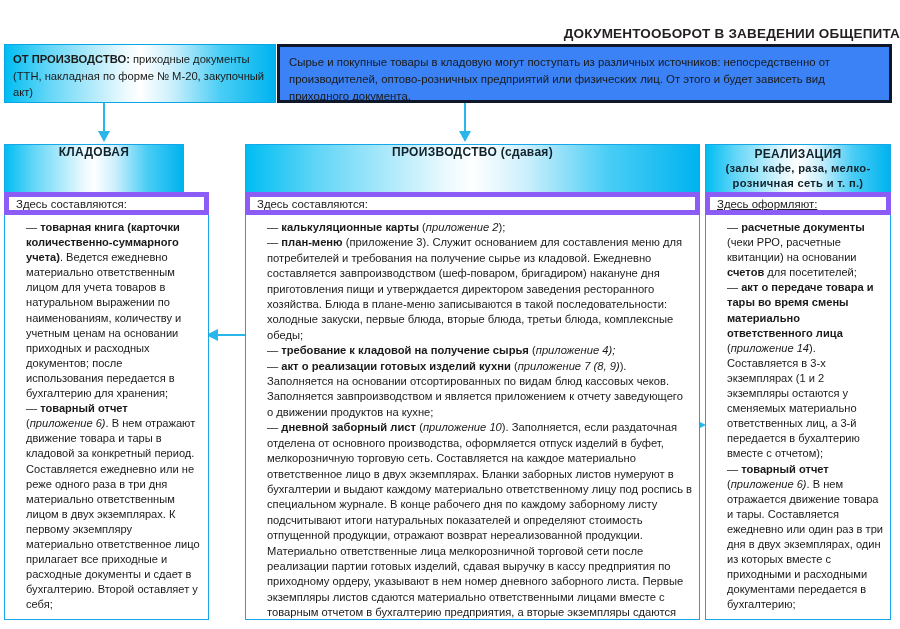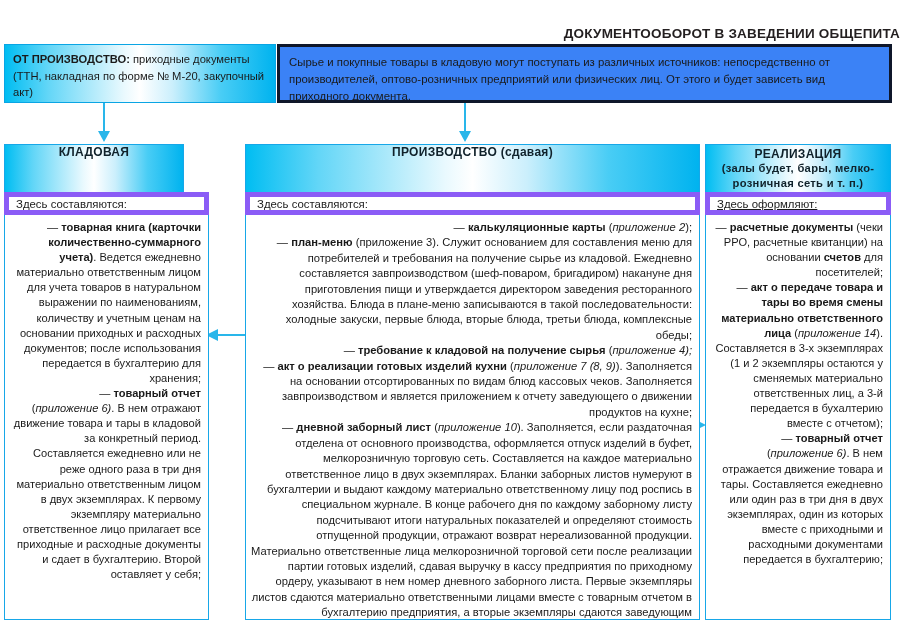--- a/index.html
+++ b/index.html
@@ -96,23 +96,22 @@
     align-items: flex-end;
     padding-left: 7px;
     font-size: 11.4px;
   }
   .col-body {
     position: absolute;
     box-sizing: border-box;
     border: 1px solid #17a7e8;
     border-top: none;
     background: #fff;
-    padding: 5px 7px 5px 5px;
+    padding: 5px 7px 5px 21px;
     overflow: hidden;
-    text-align: right;
   }
   .col-body p {
     margin: 0;
   }
   .col-body b { font-weight: bold; }
   .col-body i { }
 
   
   #storeroom-head { left: 4px;  top: 144px; width: 180px; height: 48px; }
   #storeroom-sub  { left: 4px;  top: 192px; width: 205px; height: 23px; }
@@ -223,20 +222,20 @@
 </div>
 <div class="col-sub" id="production-sub">
   <span>Здесь составляются:</span>
 </div>
 <div class="col-body" id="production-body">
   <p>— <b>калькуляционные карты</b> (<i>приложение 2</i>);<br>— <b>план-меню</b> (приложение 3). Служит основанием для составления меню для потребителей и требования на получение сырье из кладовой. Ежедневно составляется завпроизводством (шеф-поваром, бригадиром) накануне дня приготовления пищи и утверждается директором заведения ресторанного хозяйства. Блюда в плане-меню записываются в такой последовательности: холодные закуски, первые блюда, вторые блюда, третьи блюда, комплексные обеды;<br>— <b>требование к кладовой на получение сырья</b> (<i>приложение 4);</i><br>— <b>акт о реализации готовых изделий кухни</b> (<i>приложение 7 (8, 9)</i>). Заполняется на основании отсортированных по видам блюд кассовых чеков. Заполняется завпроизводством и является приложением к отчету заведующего о движении продуктов на кухне;<br>— <b>дневной заборный лист</b> (<i>приложение 10</i>). Заполняется, если раздаточная отделена от основного производства, оформляется отпуск изделий в буфет, мелкорозничную торговую сеть. Составляется на каждое материально ответственное лицо в двух экземплярах. Бланки заборных листов нумеруют в бухгалтерии и выдают каждому материально ответственному лицу под роспись в специальном журнале. В конце рабочего дня по каждому заборному листу подсчитывают итоги натуральных показателей и определяют стоимость отпущенной продукции, отражают возврат нереализованной продукции. Материально ответственные лица мелкорозничной торговой сети после реализации партии готовых изделий, сдавая выручку в кассу предприятия по приходному ордеру, указывают в нем номер дневного заборного листа. Первые экземпляры листов сдаются материально ответственными лицами вместе с товарным отчетом в бухгалтерию предприятия, а вторые экземпляры сдаются заведующим производством вместе с отчетом о движении продуктов по кухне;</p>
 </div>
 
 <div class="col-head grad-band" id="sales-head">
   <span class="main-title">РЕАЛИЗАЦИЯ</span>
-  <span>(залы будет, бары, мелко-розничная сеть и т. п.)</span>
+  <span>(залы кафе, раза, мелко-розничная сеть и т. п.)</span>
 </div>
 <div class="col-sub" id="sales-sub">
   <span>Здесь оформляют:</span>
 </div>
 <div class="col-body" id="sales-body">
   <p>— <b>расчетные документы</b> (чеки РРО, расчетные квитанции) на основании <b>счетов</b> для посетителей;<br>— <b>акт о передаче товара и тары во время смены материально ответственного лица</b> (<i>приложение 14</i>). Составляется в 3-х экземплярах (1 и 2 экземпляры остаются у сменяемых материально ответственных лиц, а 3-й передается в бухалтерию вместе с отчетом);<br>— <b>товарный отчет</b><br>(<i>приложение 6)</i>. В нем отражается движение товара и тары. Составляется ежедневно или один раз в три дня в двух экземплярах, один из которых вместе с приходными и расходными документами передается в бухгалтерию;</p>
 </div>
 
 </body></html>

